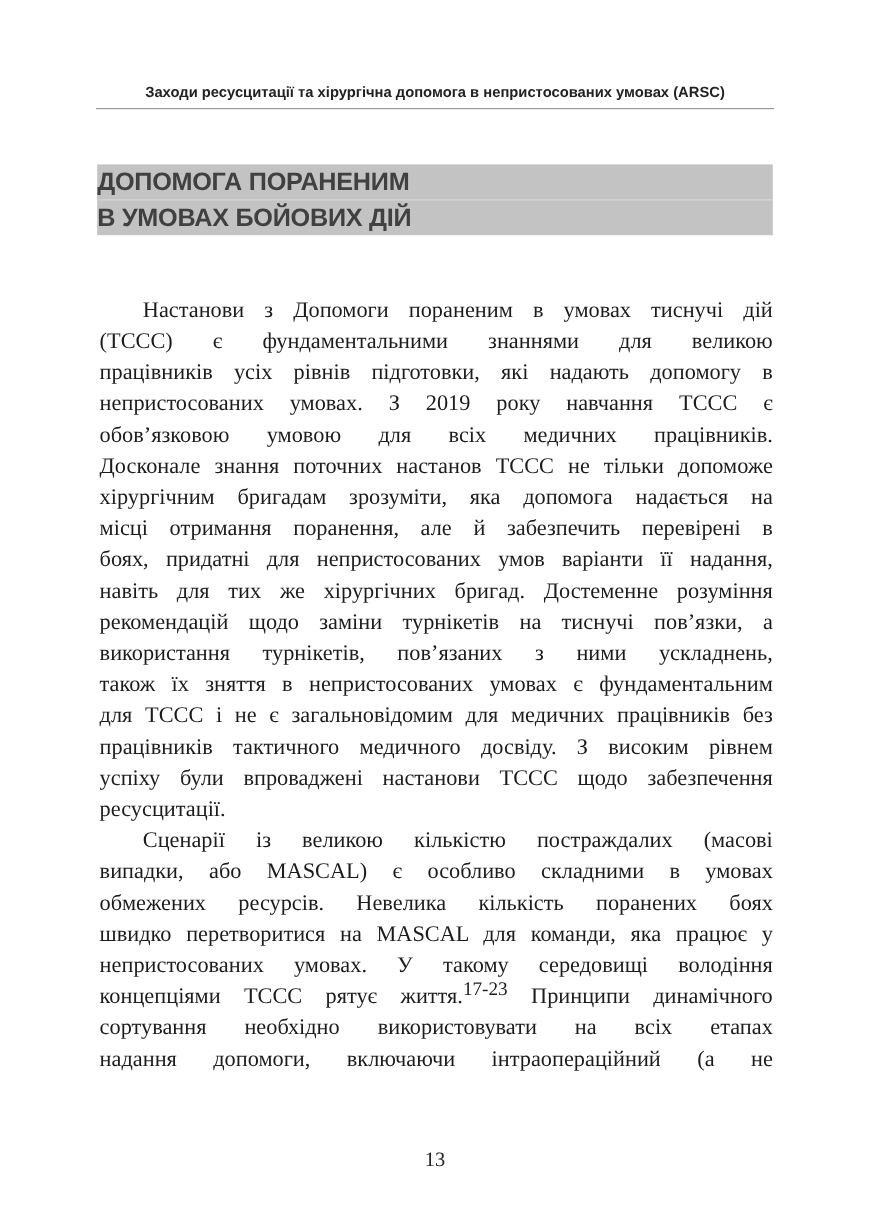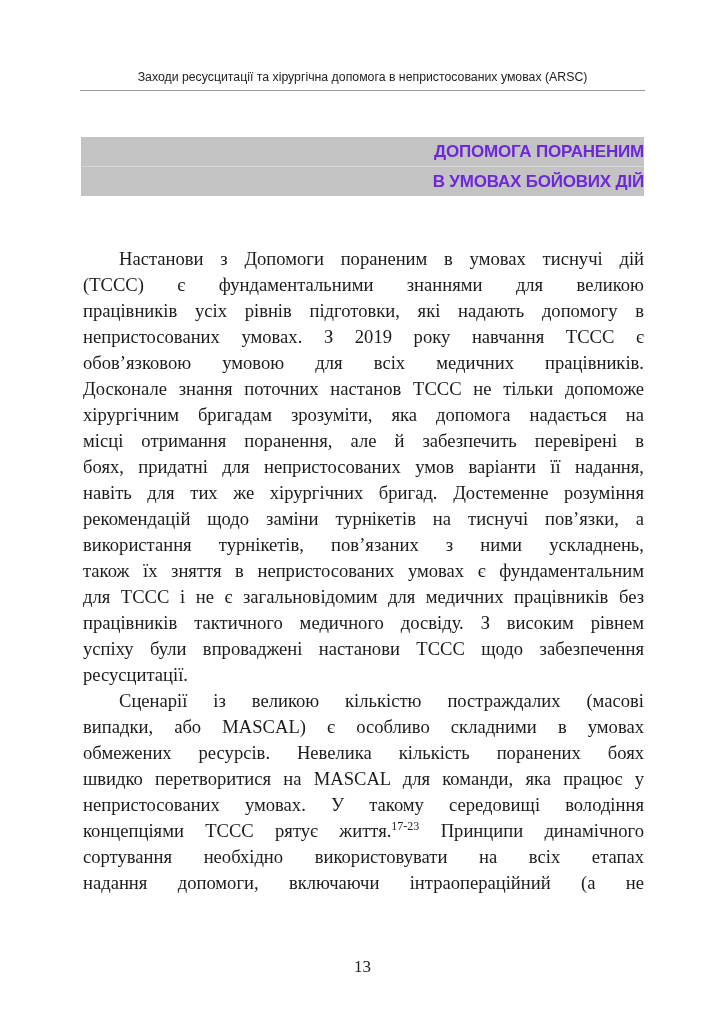--- a/index.html
+++ b/index.html
@@ -18,45 +18,46 @@
   .running-header {
     position: absolute;
     left: 80px;
     top: 70px;
     width: 565px;
     text-align: center;
     font-family: "Liberation Sans", "DejaVu Sans", sans-serif;
     font-size: 12.3px;
     color: #222;
     letter-spacing: 0px;
+    font-weight: bold;
   }
   .header-rule {
     position: absolute;
     left: 80px;
     top: 90px;
     width: 565px;
     height: 1px;
     background: #9a9a9a;
   }
   .title-box {
     position: absolute;
     left: 81px;
     top: 137px;
     width: 563px;
     height: 59px;
     background: #c3c3c3;
   }
   .title-line {
     height: 29px;
     line-height: 30px;
-    text-align: right;
+    text-align: left;
     font-family: "Liberation Sans", "DejaVu Sans", sans-serif;
     font-weight: bold;
-    font-size: 17px;
-    color: #6d28d9;
+    font-size: 21px;
+    color: #404040;
     letter-spacing: -0.2px;
   }
   .title-sep {
     height: 1px;
     background: #d6d6d6;
   }
   .body-text {
     position: absolute;
     left: 83px;
     top: 246px;
@@ -72,21 +73,21 @@
     text-align-last: justify;
     color: #1c1c1c;
   }
   .line.last {
     text-align-last: left;
   }
   .line.indent {
     padding-left: 36px;
   }
   sup {
-    font-size: 12px;
+    font-size: 16px;
     line-height: 0;
     vertical-align: 7px;
   }
   .page-number {
     position: absolute;
     left: 80px;
     top: 957px;
     width: 565px;
     text-align: center;
     font-family: "Liberation Serif", "DejaVu Serif", serif;

